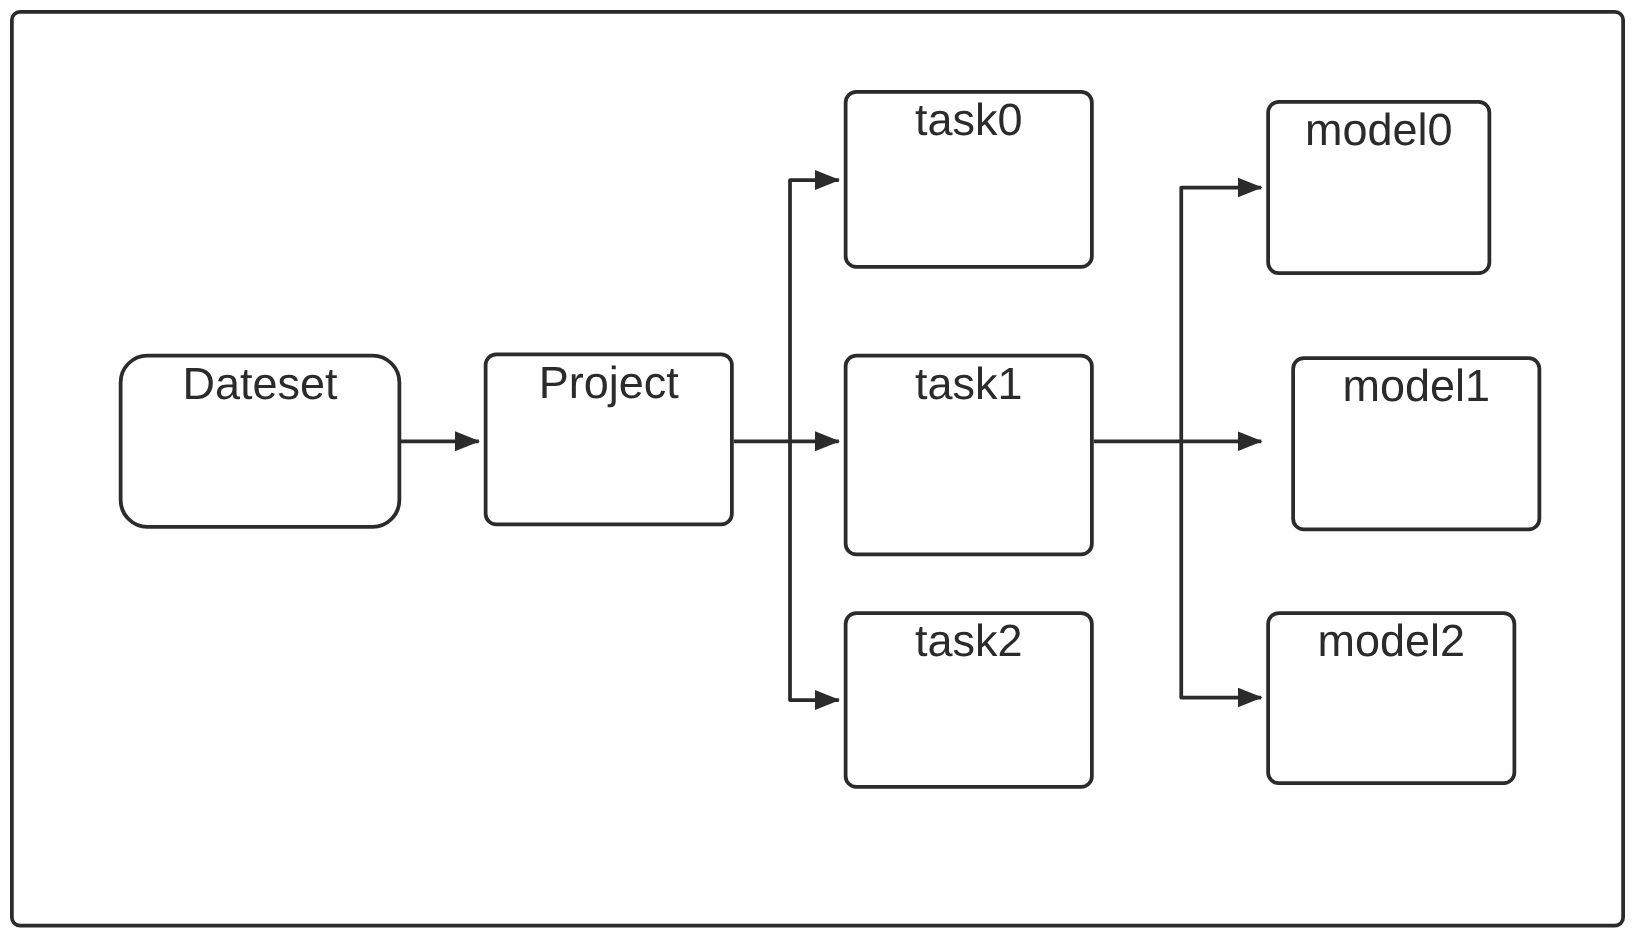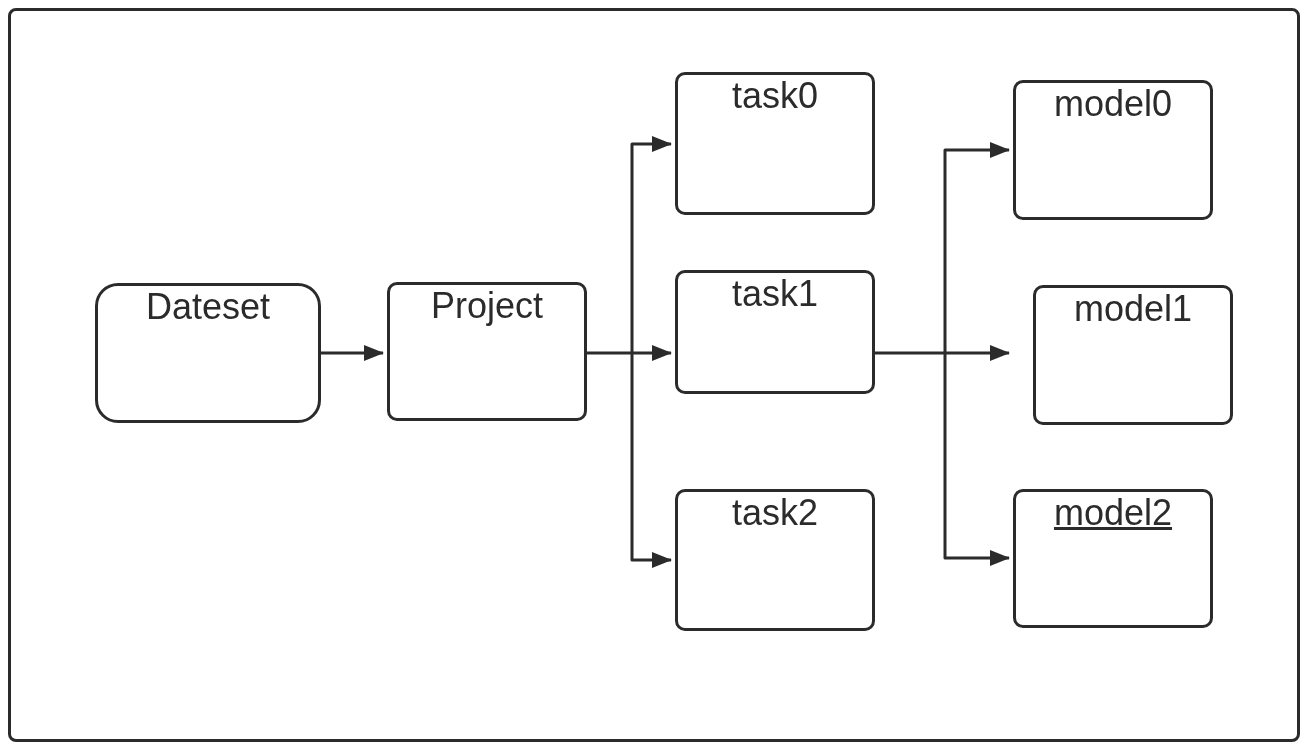--- a/index.html
+++ b/index.html
@@ -51,25 +51,25 @@
     background: #ffffff;
     display: flex;
     align-items: flex-start;
     justify-content: center;
     font-size: 36px;
     color: #2b2b2b;
   }
   .n-dateset { left: 95px;  top: 283px; width: 226px; height: 140px; border-radius: 23px; }
   .n-project { left: 387px; top: 282px; width: 200px; height: 139px; }
   .n-task0   { left: 675px; top: 72px;  width: 200px; height: 143px; }
-  .n-task1   { left: 675px; top: 270px; width: 200px; height: 124px; }
+  .n-task1   { left: 675px; top: 283px; width: 200px; height: 162px; }
   .n-task2   { left: 675px; top: 489px; width: 200px; height: 142px; }
-  .n-model0  { left: 1013px; top: 80px; width: 200px; height: 140px; }
+  .n-model0  { left: 1013px; top: 80px; width: 180px; height: 140px; }
   .n-model1  { left: 1013px; top: 285px; width: 200px; height: 140px; margin-left: 20px; }
-  .n-model2  { left: 1013px; top: 489px; width: 200px; height: 139px; text-decoration: underline; }
+  .n-model2  { left: 1013px; top: 489px; width: 200px; height: 139px; }
 </style>
 </head>
 <body>
 
 <div class="canvas">
 
   <div class="frame"></div>
 
 
   <svg class="edges" width="1308" height="750" viewBox="0 0 1308 750" xmlns="http://www.w3.org/2000/svg">

